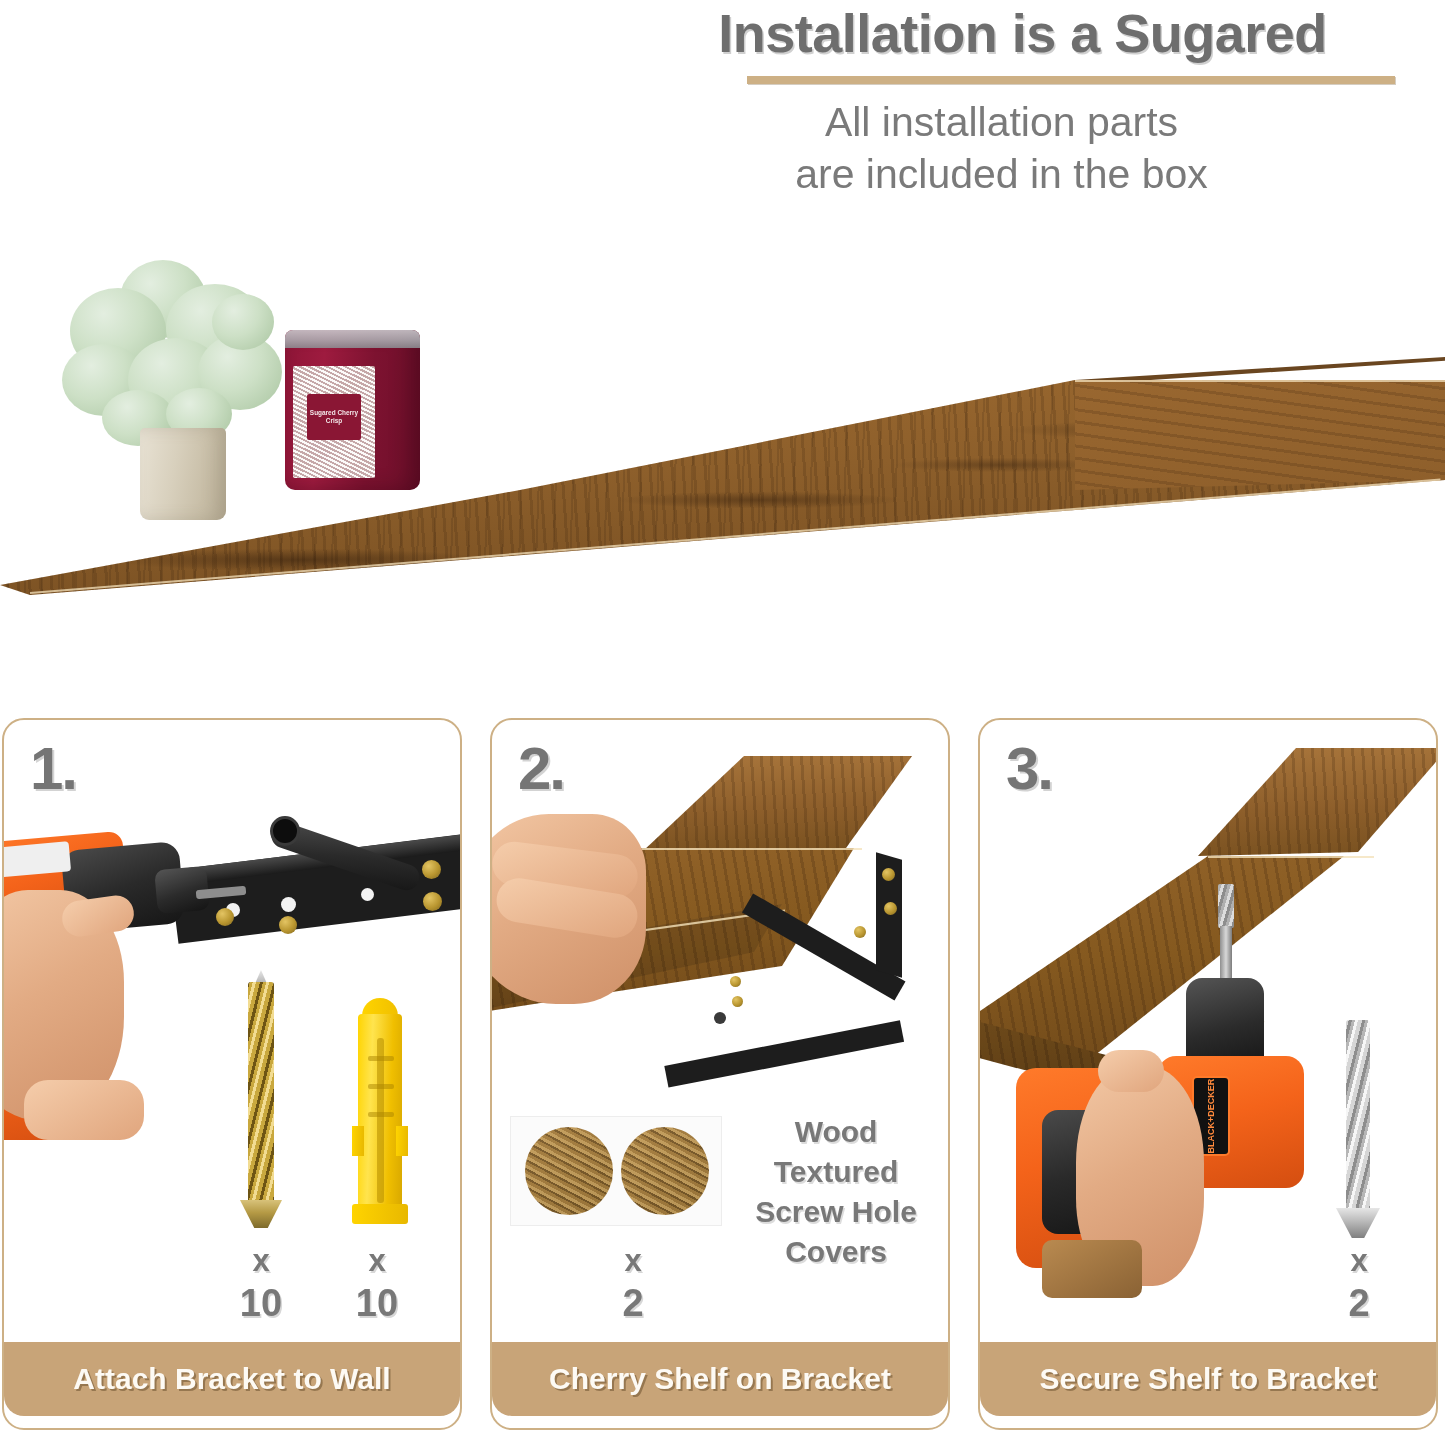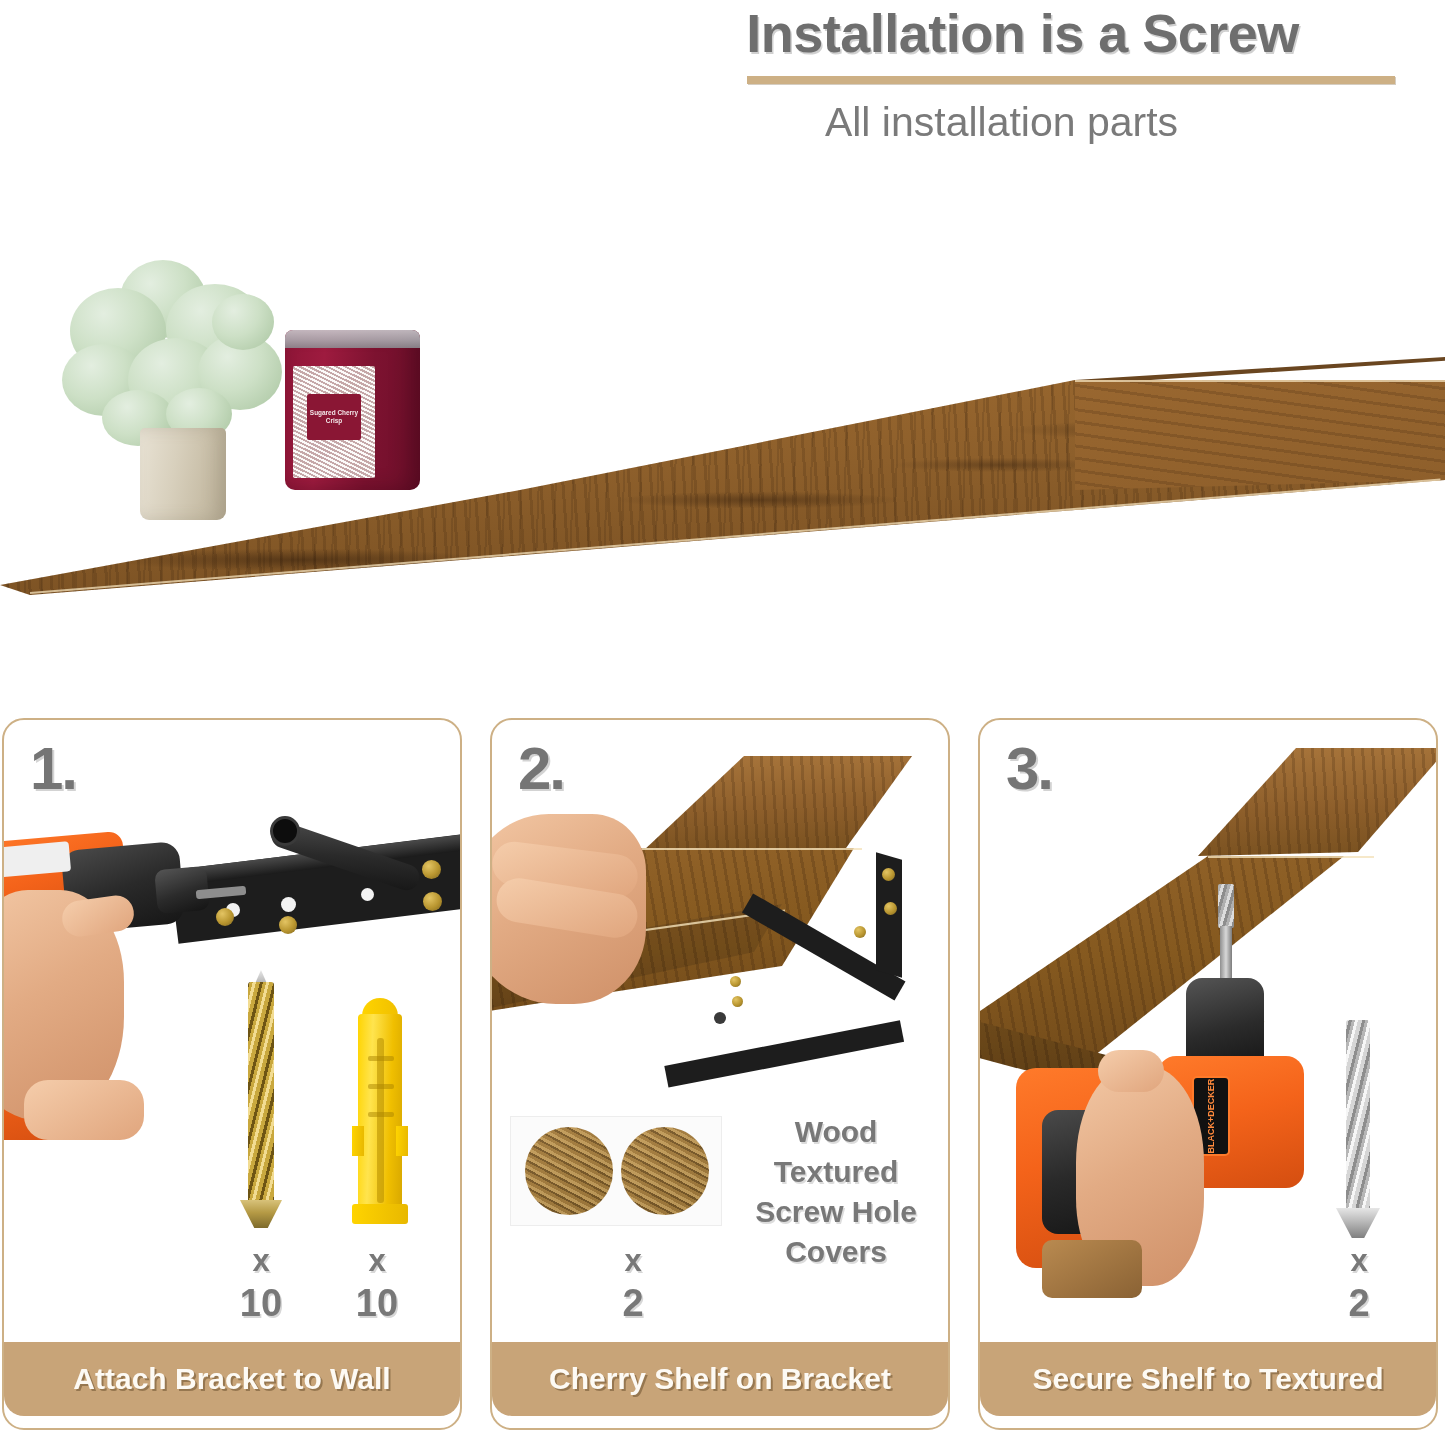--- a/index.html
+++ b/index.html
@@ -313,24 +313,25 @@
     position:absolute; left:244px; top:392px; width:200px;
     text-align:center; font-size:30px; font-weight:bold;
     color:#787878; line-height:40px;
     text-shadow:1.5px 1.5px 0 rgba(140,140,140,.3);
   }
 </style>
 </head>
 <body>
 
 <div id="header">
-  <div id="header-title">Installation is a Screw</div>
+  <div id="header-title">Installation is a Sugared</div>
   <div id="header-divider"></div>
   <div id="header-sub">
     <span class="sub-line">All installation parts</span>
+    <span class="sub-line">are included in the box</span>
   </div>
 </div>
 
 <div id="hero">
 
   <div id="plant">
     <div id="plant-foliage">
       <div class="leafblob" style="left:58px;top:0px;width:86px;height:78px;"></div>
       <div class="leafblob" style="left:8px;top:28px;width:96px;height:86px;"></div>
       <div class="leafblob" style="left:104px;top:24px;width:98px;height:88px;"></div>
@@ -493,15 +494,15 @@
       <div class="shank"></div>
         <div class="head"></div>
     </div>
     <div class="qty" style="left:336px;top:520px;width:86px;">
       <span class="x">x</span>
       <span class="n">2</span>
     </div>
   </div>
 
   <div class="card-caption">
-    <span>Secure Shelf to Textured</span>
+    <span>Secure Shelf to Bracket</span>
   </div>
 </div>
 
 </body></html>

